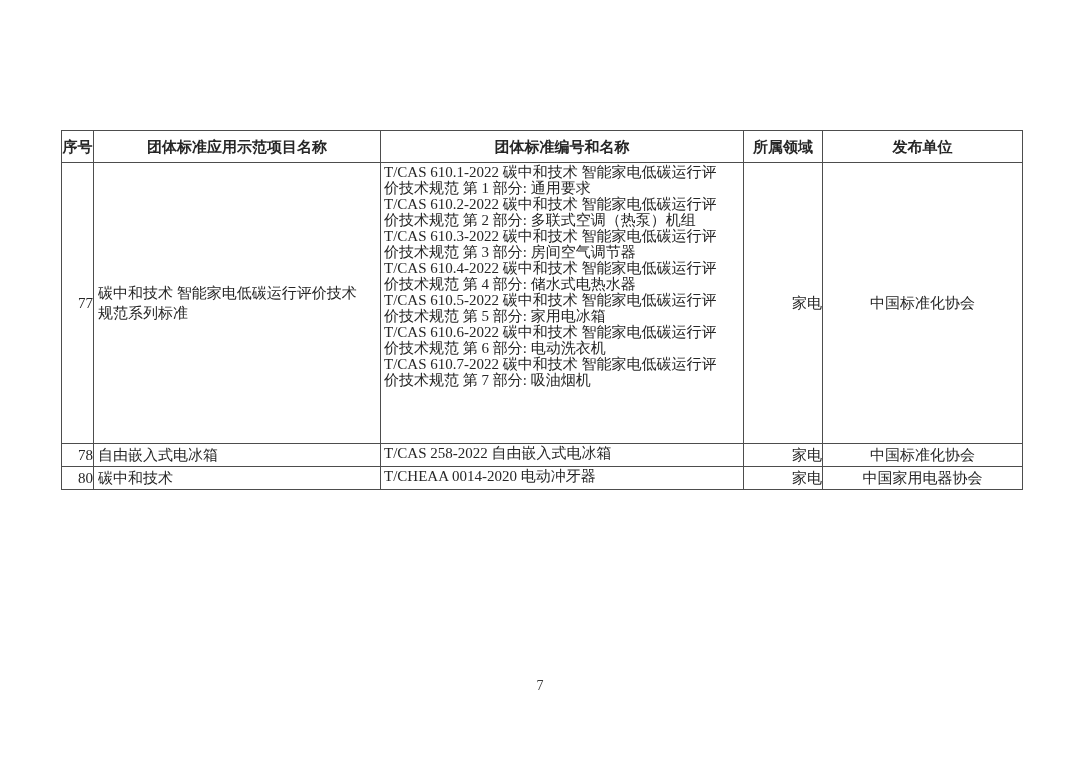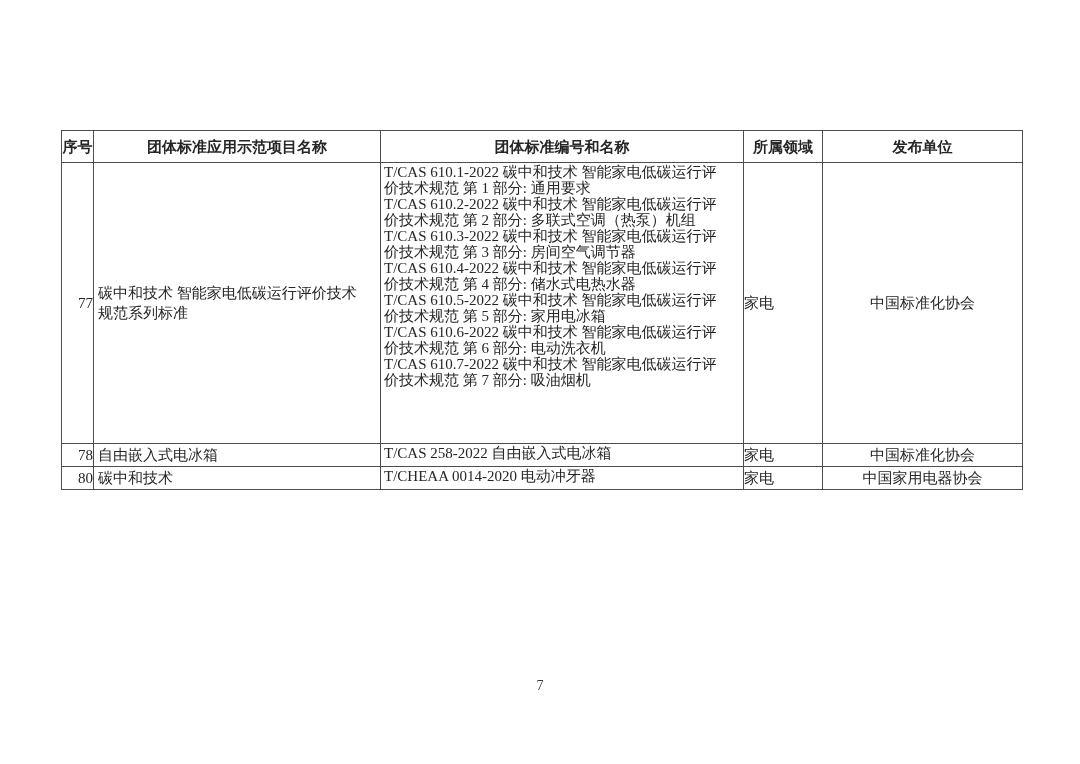--- a/index.html
+++ b/index.html
@@ -35,21 +35,21 @@
     line-height: 18px;
   }
   .standards-table td {
     vertical-align: middle;
     line-height: 20px;
   }
   
   td.c-no    { text-align: right; }
   td.c-proj  { text-align: left; padding: 1px 12px 1px 4px; overflow-wrap: break-word; margin-left: 28px; }
   td.c-std   { text-align: left; vertical-align: top; padding: 1px 14px 0 3px; overflow-wrap: break-word; }
-  td.c-field { text-align: left; }
+  td.c-field { text-align: right; }
   td.c-pub   { text-align: center; }
   .std-entry { line-height: 16px; }
   
   tr.r-77 > td { height: 281px; }
   tr.r-78 > td { height: 20px; }
   tr.r-79 > td { height: 40px; }
   tr.r-80 > td { height: 22px; }
   tr.r-81 > td { height: 21px; }
   tr.r-82 > td { height: 41px; }
   .page-number {

